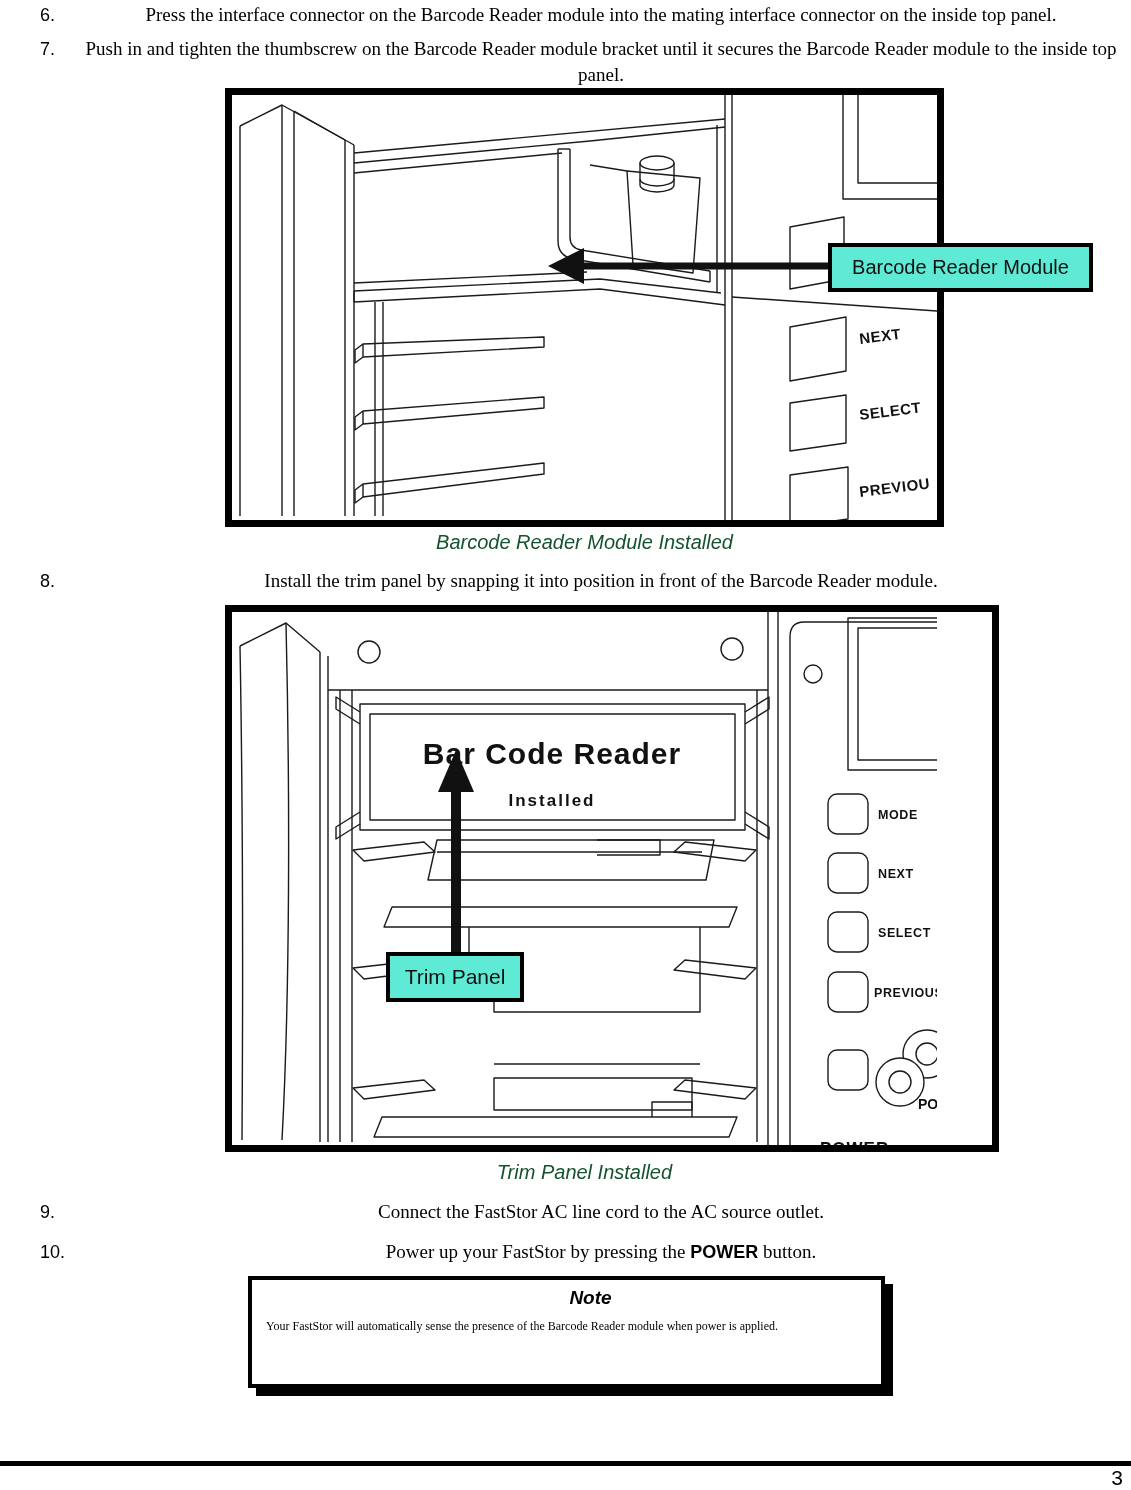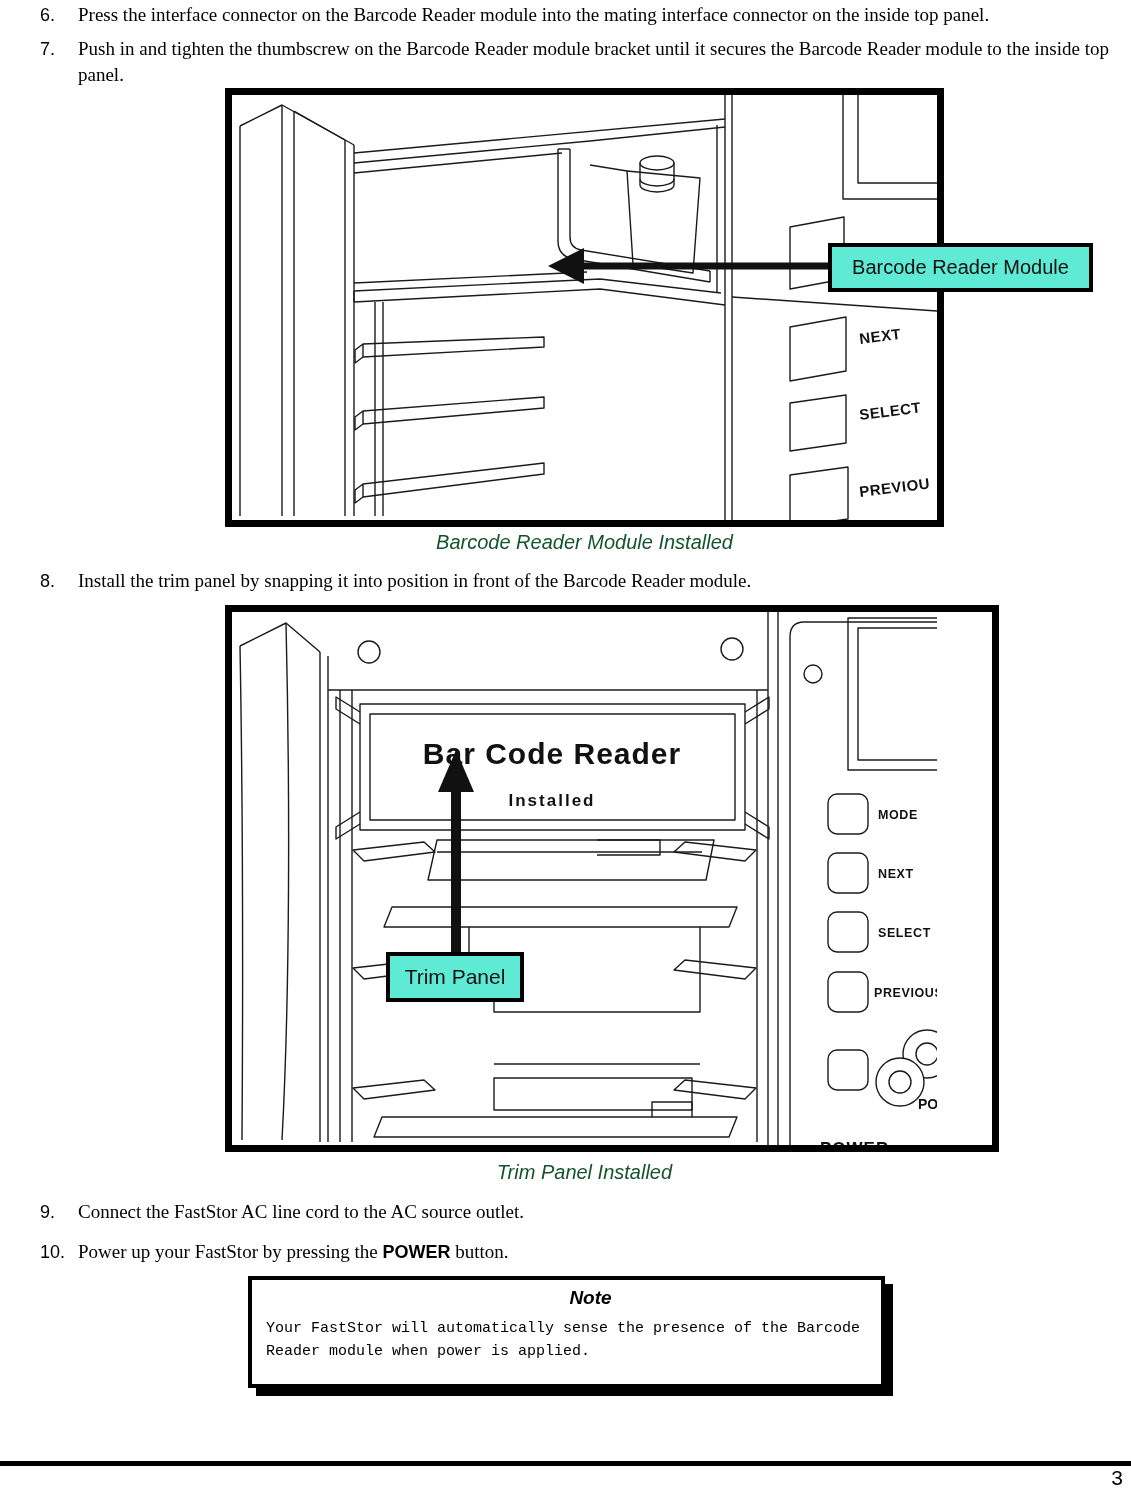--- a/index.html
+++ b/index.html
@@ -1,34 +1,34 @@
 <!DOCTYPE html>
 <html><head>
 <meta charset="utf-8">
 <style>
   html,body{margin:0;padding:0;background:#fff;}
   .page{position:relative;width:1131px;height:1490px;background:#fff;overflow:hidden;
         font-family:"Liberation Serif",serif;color:#000;}
   .step{position:absolute;left:40px;width:1084px;display:flex;}
   .step .num{flex:0 0 38px;font-family:"Liberation Sans",sans-serif;font-size:18px;line-height:1.45;}
-  .step .txt{flex:1;font-size:19px;line-height:1.38;}
+  .step .txt{flex:1;font-size:19px;line-height:1.38;text-align:center;}
   .step .txt b{font-family:"Liberation Sans",sans-serif;font-size:18px;font-weight:bold;}
   .figure{position:absolute;border:7px solid #000;background:#fff;box-sizing:border-box;}
   .figure svg{display:block;}
   .caption{position:absolute;text-align:center;font-family:"Liberation Sans",sans-serif;
            font-style:italic;font-size:20px;color:#14532d;}
   .callout{position:absolute;border:4px solid #000;background:#5eead4;box-sizing:border-box;
            display:flex;align-items:center;justify-content:center;
            font-family:"Liberation Sans",sans-serif;color:#111;z-index:5;}
   .note{position:absolute;left:248px;top:1276px;width:637px;height:112px;border:4px solid #000;
         background:#fff;box-sizing:border-box;box-shadow:8px 8px 0 #000;}
   .note-title{margin-top:7px;text-align:center;font-family:"Liberation Sans",sans-serif;
               font-weight:bold;font-style:italic;font-size:19px;margin-left:48px;}
-  .note-body{margin-top:8px;padding:0 14px;font-family:Liberation Mono, monospace;
-             font-size:15px;line-height:1.55;}
+  .note-body{margin-top:8px;padding:0 14px;font-family:Liberation Serif, serif;
+             font-size:12px;line-height:1.55;}
   .footer-rule{position:absolute;left:0;top:1461px;width:1131px;height:5px;background:#000;}
   .page-num{position:absolute;right:8px;top:1466px;font-family:"Liberation Sans",sans-serif;
             font-size:21px;}
   .fig-label{font-family:"Liberation Sans",sans-serif;font-weight:bold;fill:#111;}
 </style>
 </head>
 <body>
 
 <div class="page">
 

